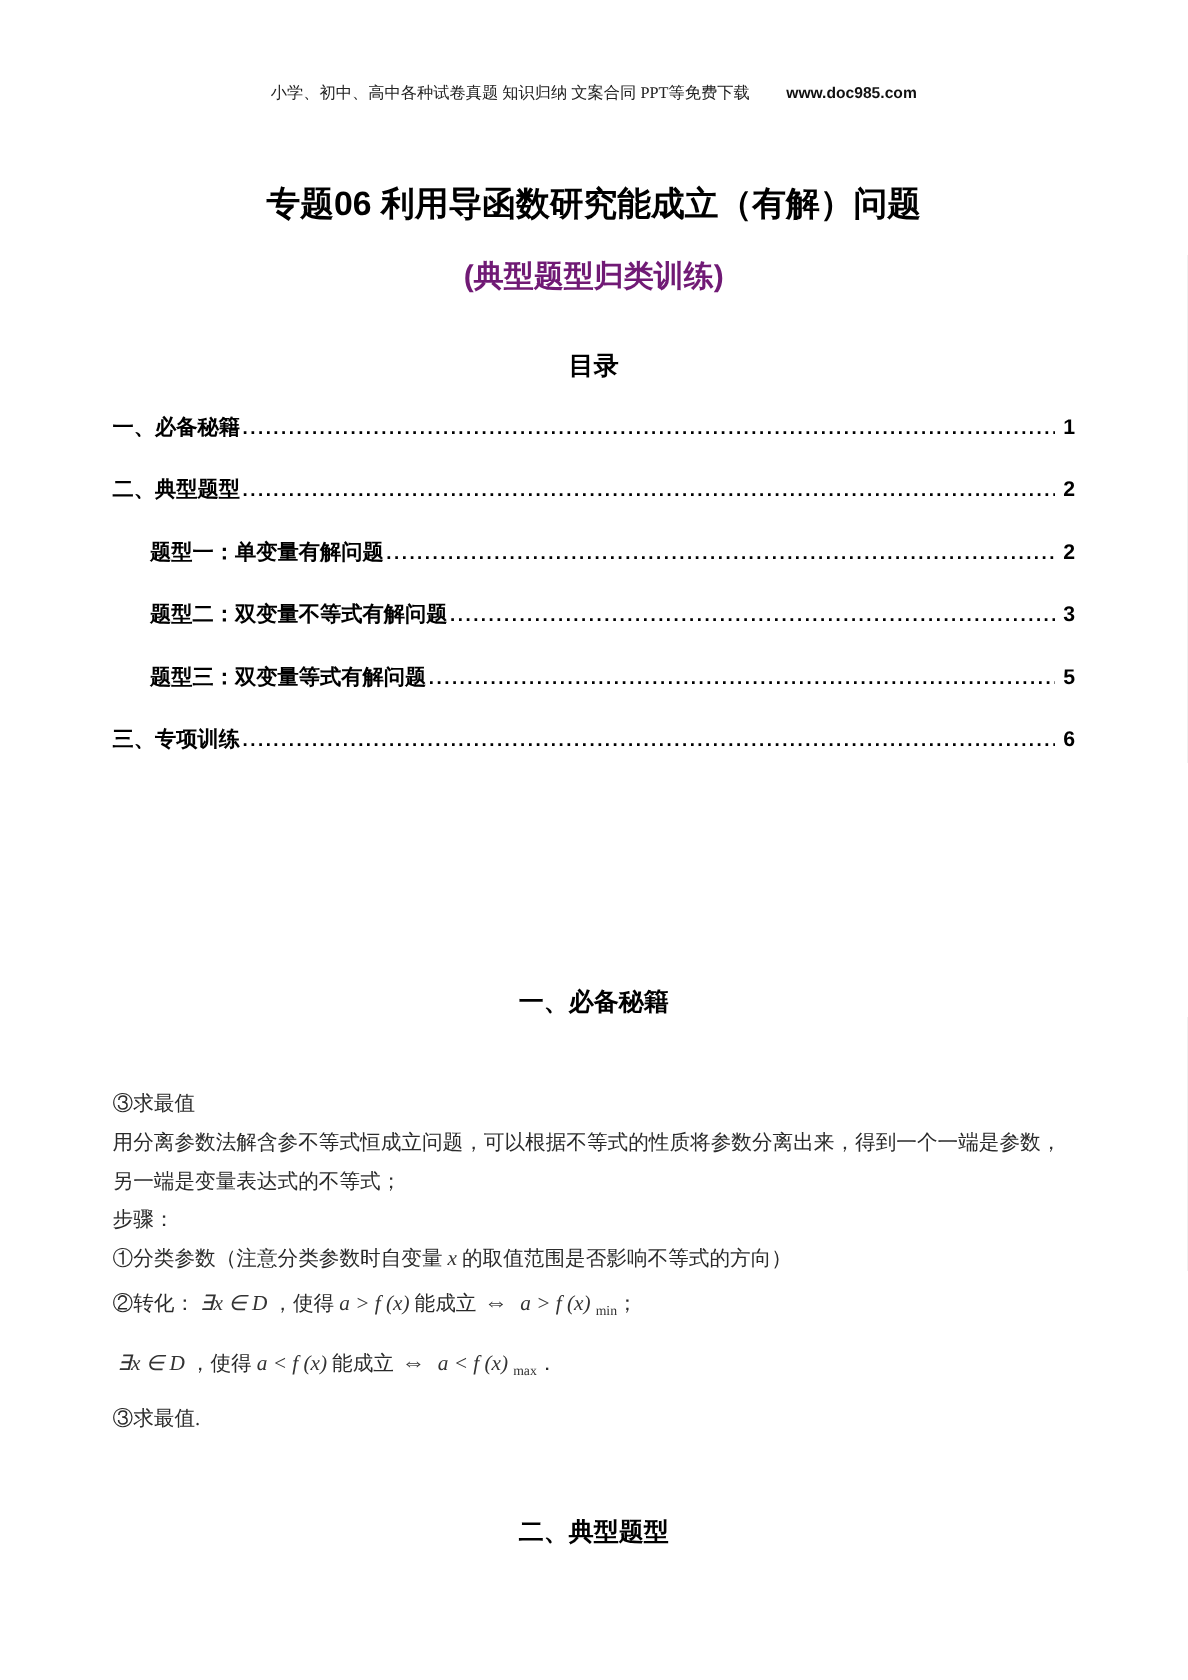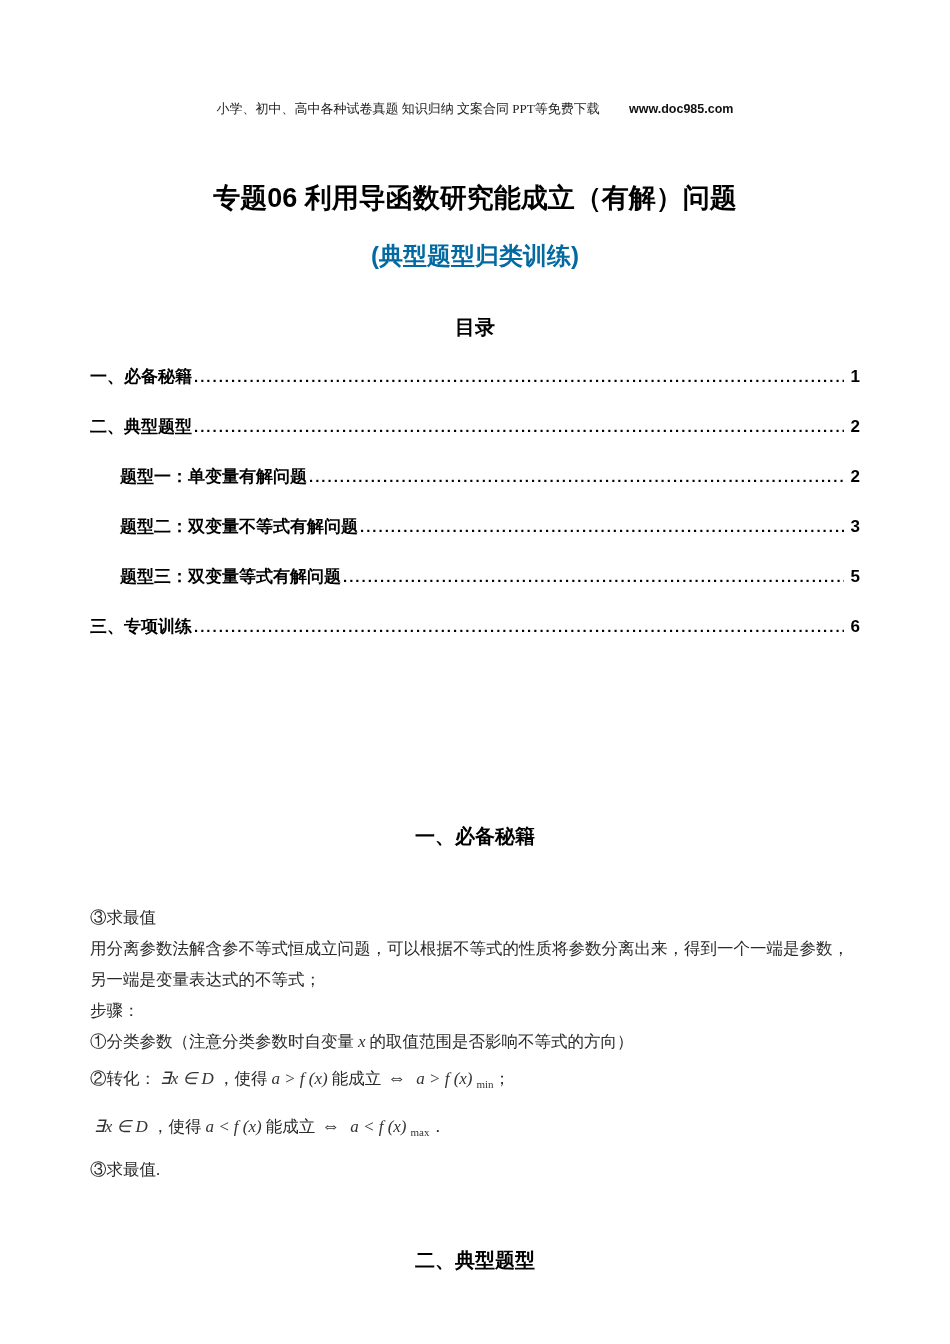--- a/index.html
+++ b/index.html
@@ -9,21 +9,21 @@
     height: 1344px;
     margin: 0 auto;
     background: #ffffff;
     box-sizing: border-box;
     padding: 0 90px;
     font-family: "Liberation Serif", serif;
     color: #1a1a1a;
     overflow: hidden;
   }
   .doc-header {
-    padding-top: 100px;
+    padding-top: 65px;
     text-align: center;
     font-size: 13px;
     color: #222222;
     font-family: "Liberation Serif", serif;
   }
   .doc-header .url {
     font-weight: bold;
     margin-left: 26px;
     font-family: "Liberation Sans", sans-serif;
     font-size: 12.5px;
@@ -36,21 +36,21 @@
     font-weight: bold;
     font-family: "Liberation Sans", sans-serif;
     color: #000000;
   }
   .doc-subtitle {
     margin: 24px 0 0 0;
     text-align: center;
     font-size: 24px;
     font-weight: bold;
     font-family: "Liberation Sans", sans-serif;
-    color: #0369a1;
+    color: #701a75;
   }
   .toc-heading {
     margin: 42px 0 0 0;
     text-align: center;
     font-size: 20px;
     font-weight: bold;
     font-family: "Liberation Sans", sans-serif;
     color: #000000;
   }
   .toc {

